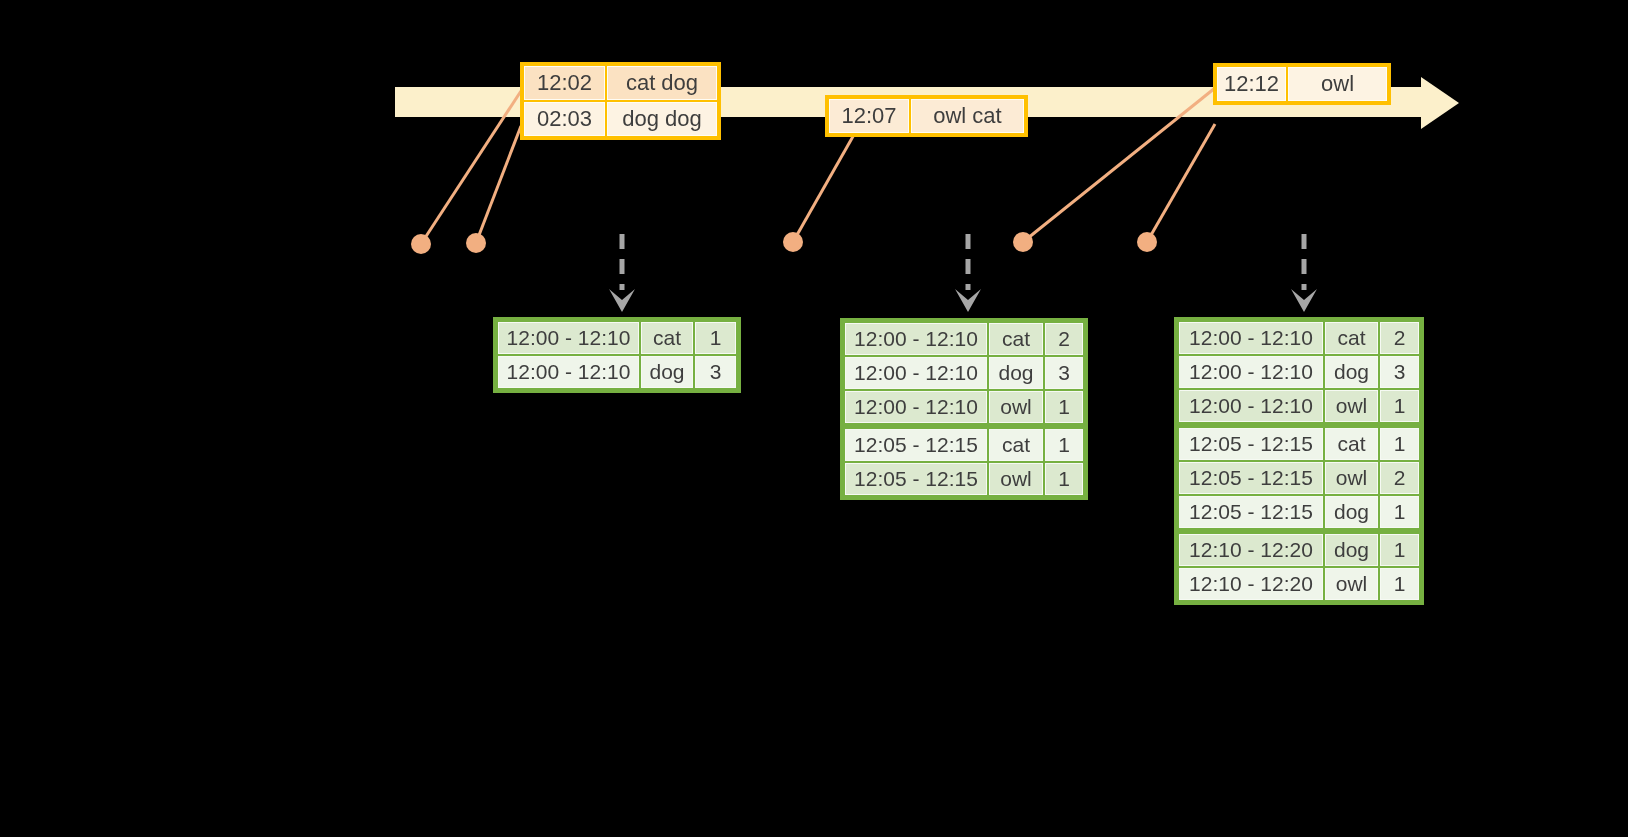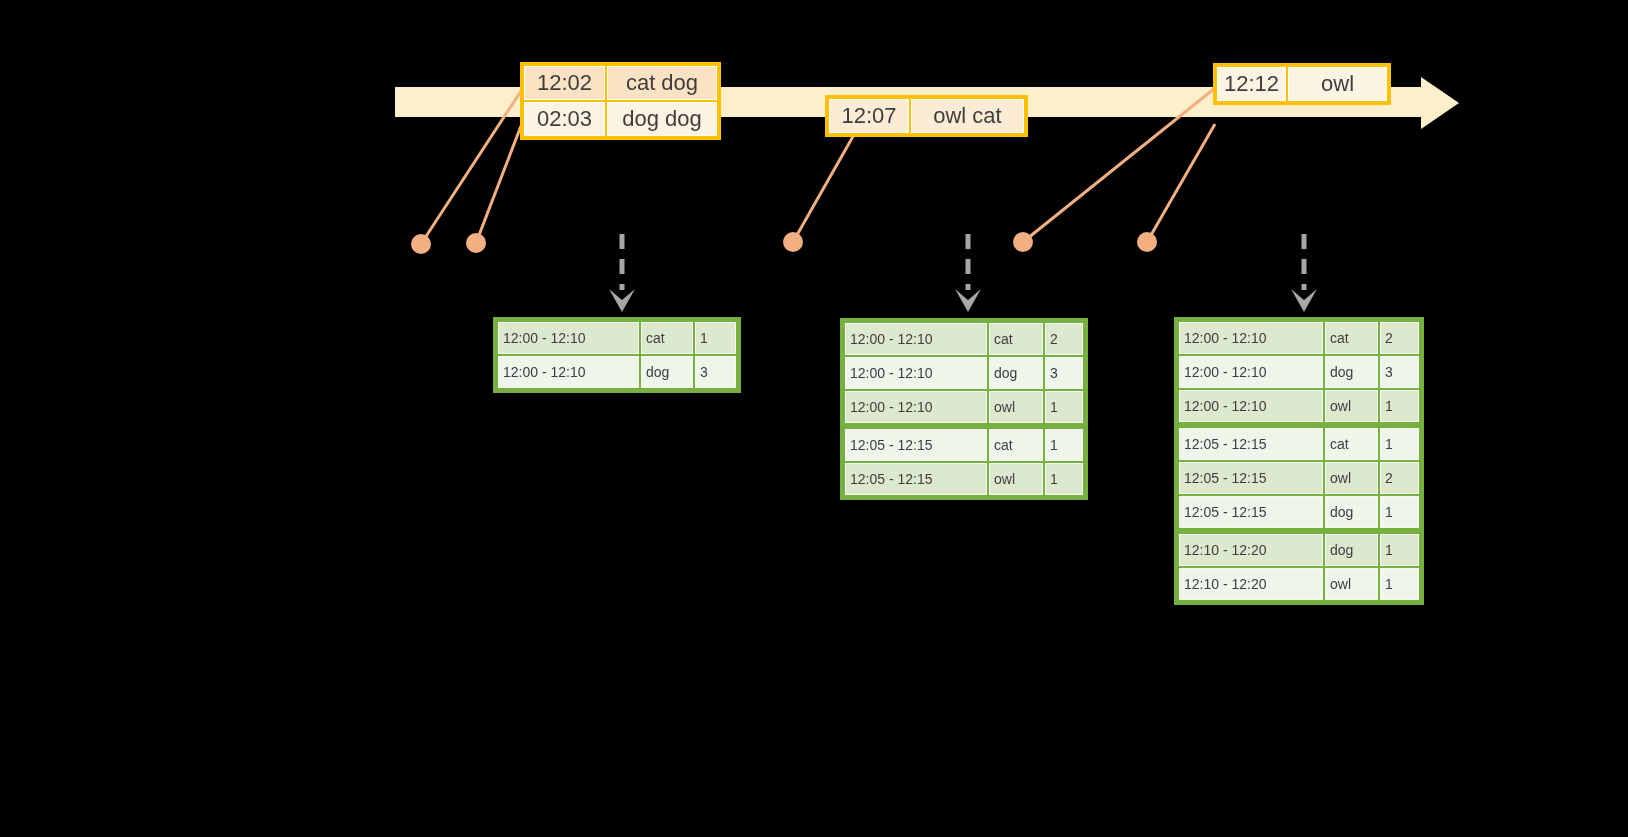--- a/index.html
+++ b/index.html
@@ -23,21 +23,21 @@
   td.peach-light{background:#fdf3e3;}
 
   #ev1{left:520px;top:62px;}
   #ev2{left:825px;top:82px;margin-top:13px;}
   #ev3{left:1213px;top:63px;}
 
   
   table.res{border-collapse:separate;border-spacing:2px;background:#76b041;
             border:3px solid #76b041;table-layout:fixed;}
   table.res td{border:1px solid #f6faf3;padding:0 4px;height:30px;
-               font-size:14px;text-align:left;vertical-align:middle;white-space:nowrap;}
+               font-size:21px;text-align:center;vertical-align:middle;white-space:nowrap;}
   td.grn-dark{background:#dce9cf;}
   td.grn-light{background:#eff5ea;}
   tr.sep td{height:2px;background:#76b041;border:none;padding:0;}
 
   #g1{left:493px;top:317px;}
   #g2{left:840px;top:318px;}
   #g3{left:1174px;top:317px;}
 
   svg{pointer-events:none;}
 </style>

